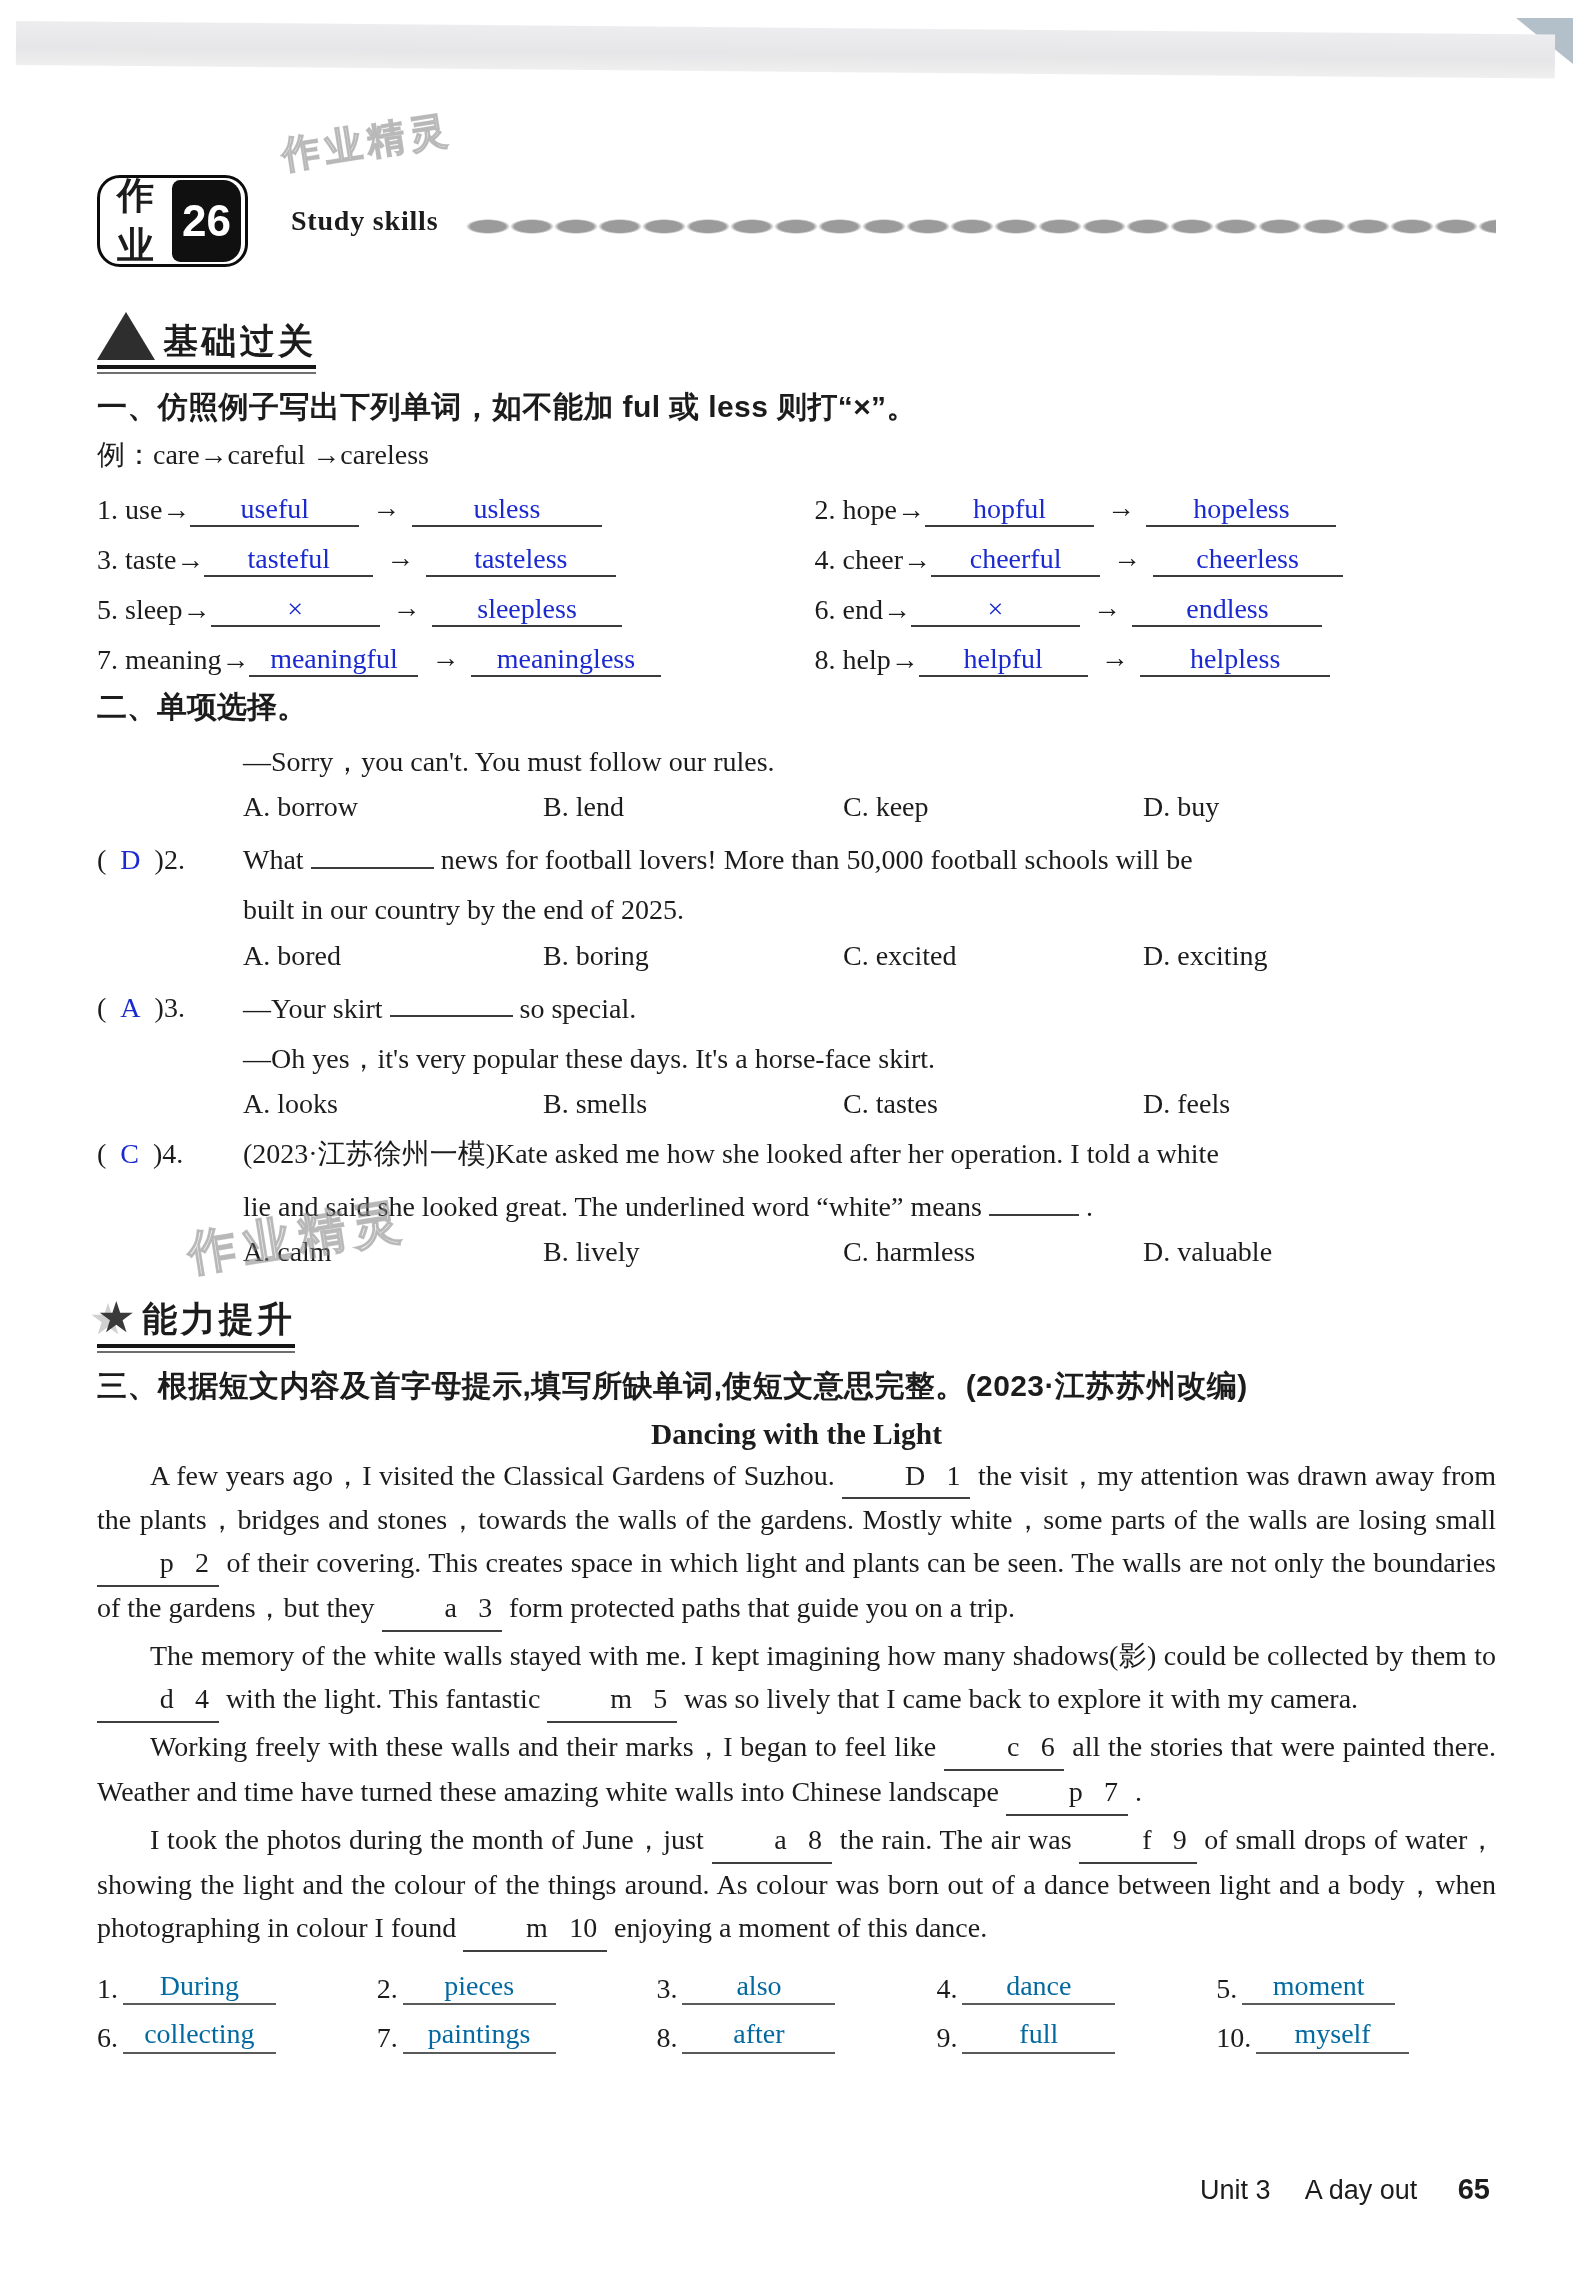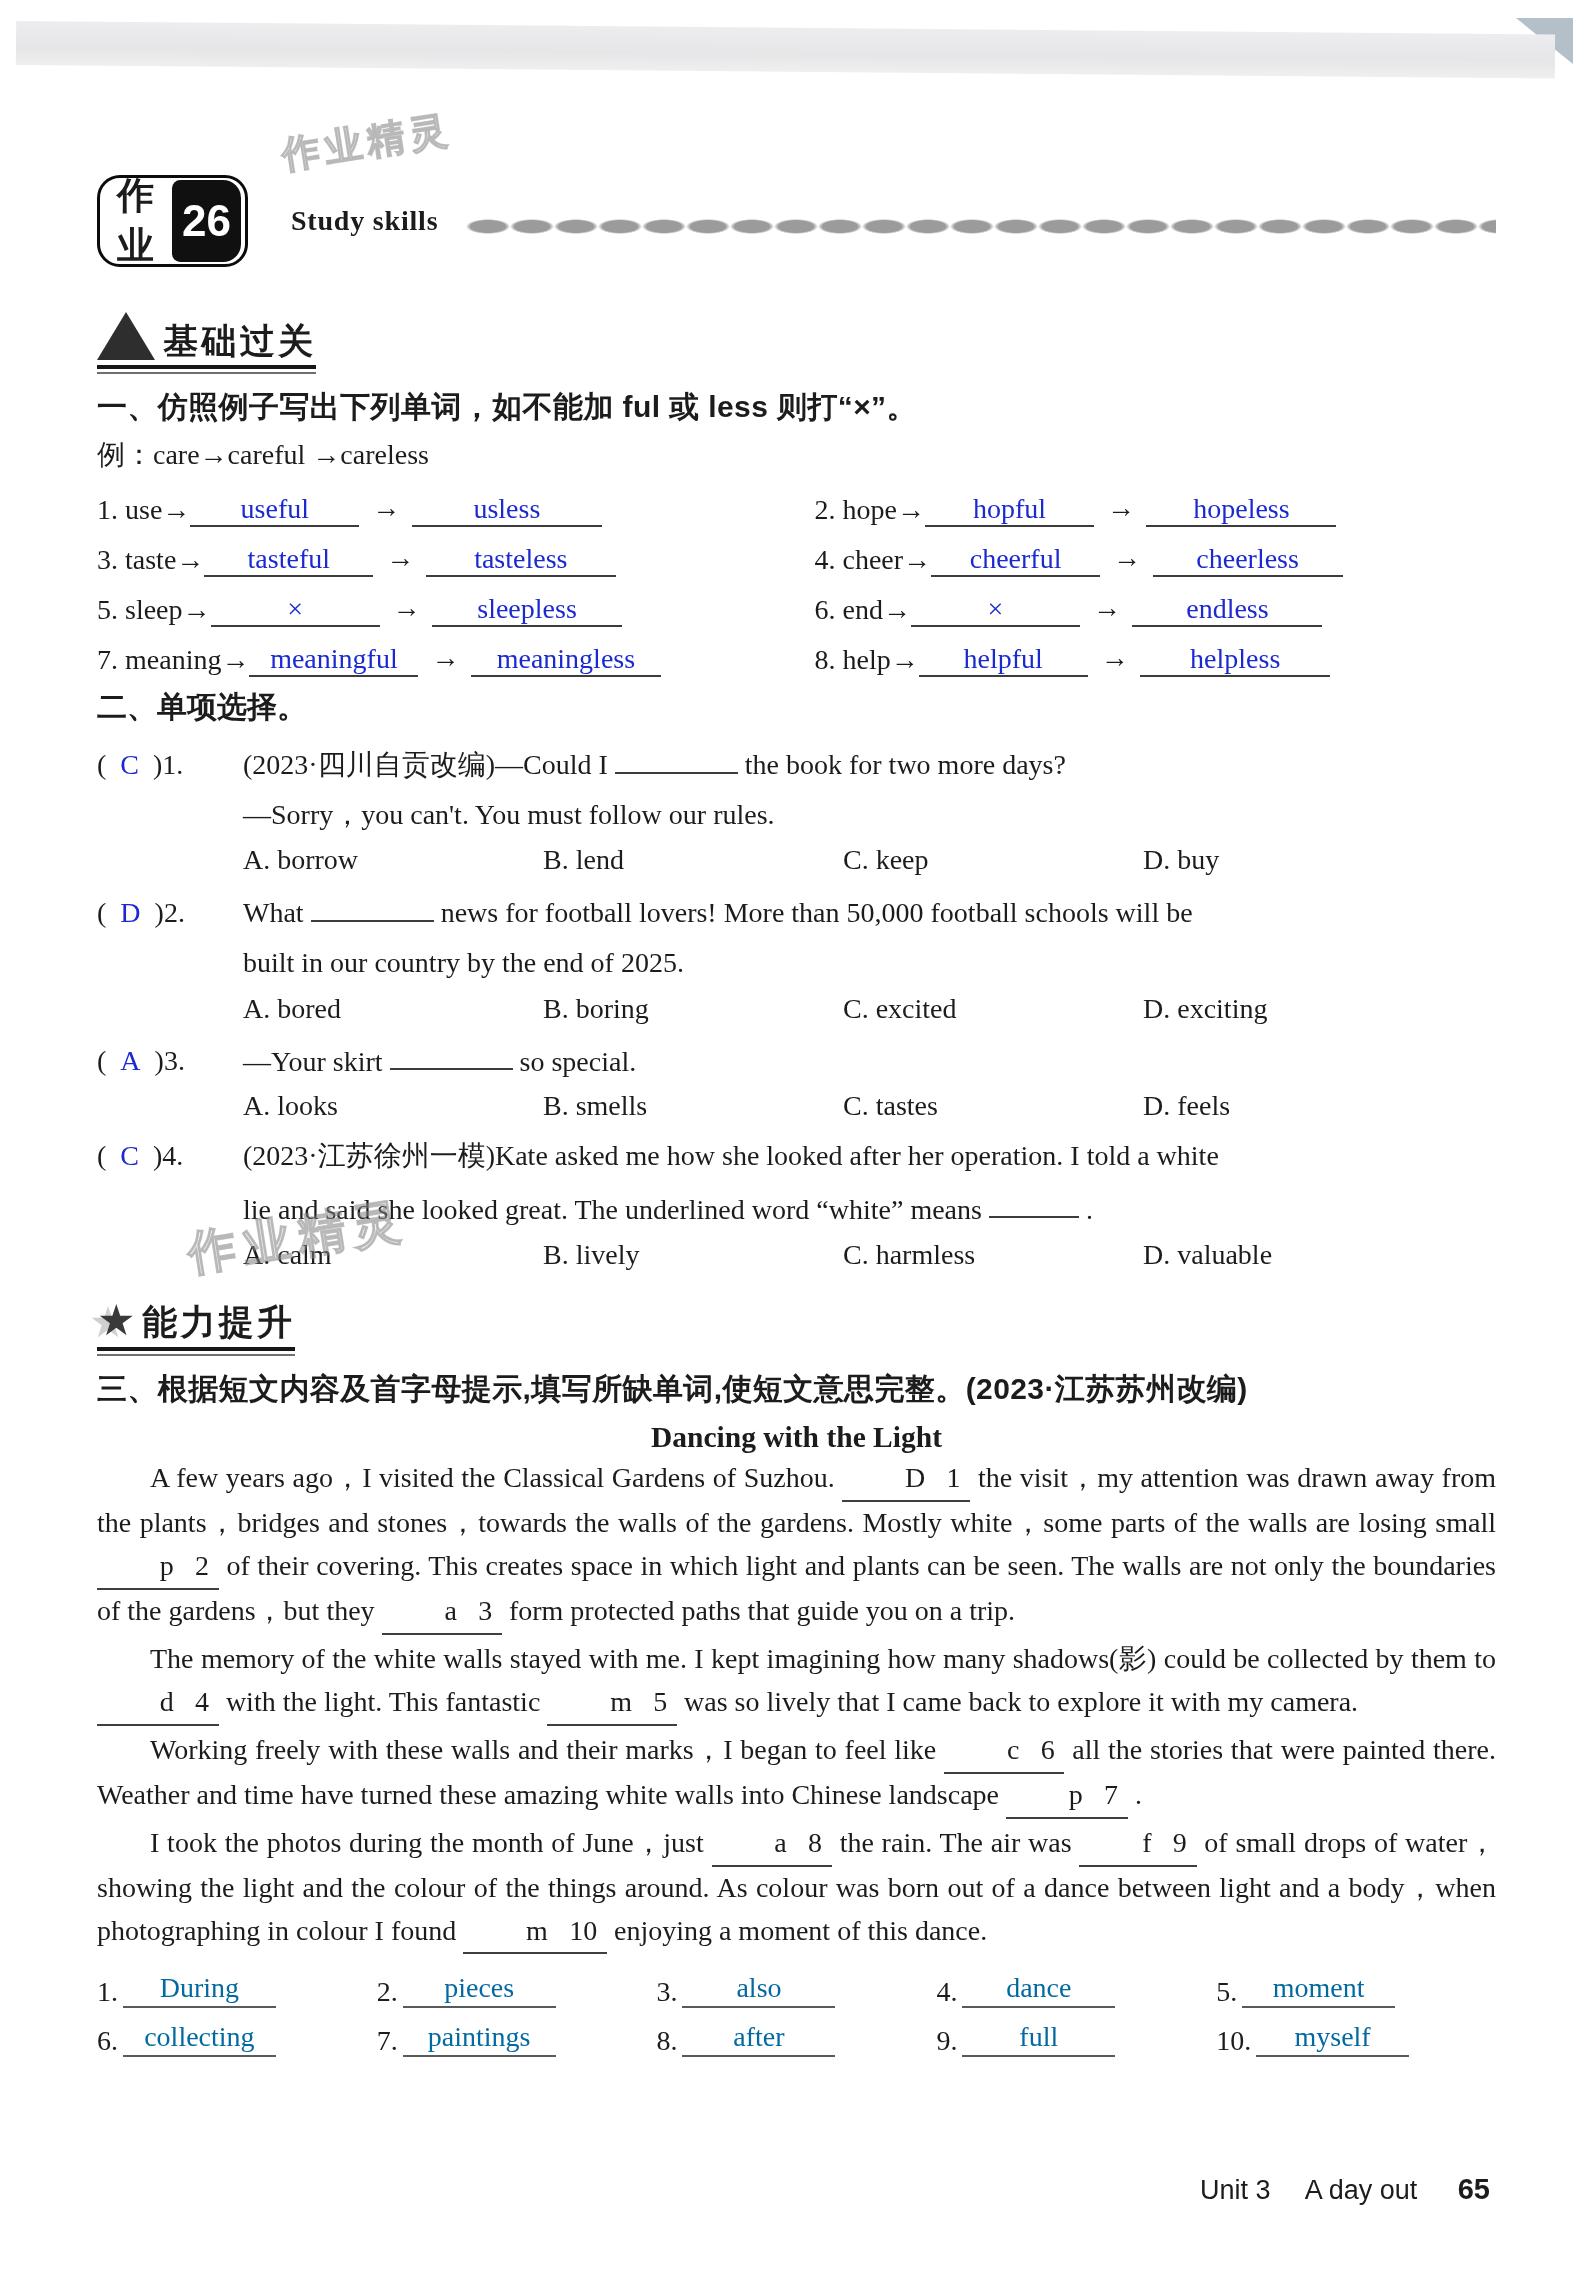--- a/index.html
+++ b/index.html
@@ -164,41 +164,41 @@
         <span class="wlabel">8. help→</span>
         <span class="wblank wb1">helpful</span>
         <span class="warrow">→</span>
         <span class="wblank wb2">helpless</span>
       </div>
     </div>
 
   <div class="mc-instr">二、单项选择。</div>
   <div id="mc-questions">
       <div class="q">
-        <div class="qfirst"><span class="ansbox"><span>(&nbsp;&nbsp;</span><span class="blue">C</span><span>&nbsp;&nbsp;)1.</span></span><span>(2023·四川自贡改编)—Could I </span><span class="gap" style="width: 123px;"></span><span> the book for two more days?</span></div>
         <div class="qcont"><span>—Sorry，you can't. You must follow our rules.</span></div>
         <div class="opts">
           <span>A. borrow</span>
           <span>B. lend</span>
           <span>C. keep</span>
           <span>D. buy</span>
         </div>
       </div>
       <div class="q">
         <div class="qfirst"><span class="ansbox"><span>(&nbsp;&nbsp;</span><span class="blue">D</span><span>&nbsp;&nbsp;)2.</span></span><span>What </span><span class="gap" style="width: 123px;"></span><span> news for football lovers! More than 50,000 football schools will be</span></div>
         <div class="qcont"><span>built in our country by the end of 2025.</span></div>
         <div class="opts">
           <span>A. bored</span>
           <span>B. boring</span>
           <span>C. excited</span>
           <span>D. exciting</span>
         </div>
       </div>
       <div class="q">
         <div class="qfirst"><span class="ansbox"><span>(&nbsp;&nbsp;</span><span class="blue">A</span><span>&nbsp;&nbsp;)3.</span></span><span>—Your skirt </span><span class="gap" style="width: 123px;"></span><span> so special.</span></div>
+        <div class="qcont"><span>—Oh yes，it's very popular these days. It's a horse-face skirt.</span></div>
         <div class="opts">
           <span>A. looks</span>
           <span>B. smells</span>
           <span>C. tastes</span>
           <span>D. feels</span>
         </div>
       </div>
       <div class="q">
         <div class="qfirst"><span class="ansbox"><span>(&nbsp;&nbsp;</span><span class="blue">C</span><span>&nbsp;&nbsp;)4.</span></span><span>(2023·江苏徐州一模)Kate asked me how she looked after her operation. I told a white</span></div>
         <div class="qcont"><span>lie and said she looked great. The underlined word “white” means </span><span class="gap" style="width: 90px;"></span><span> .</span></div>

